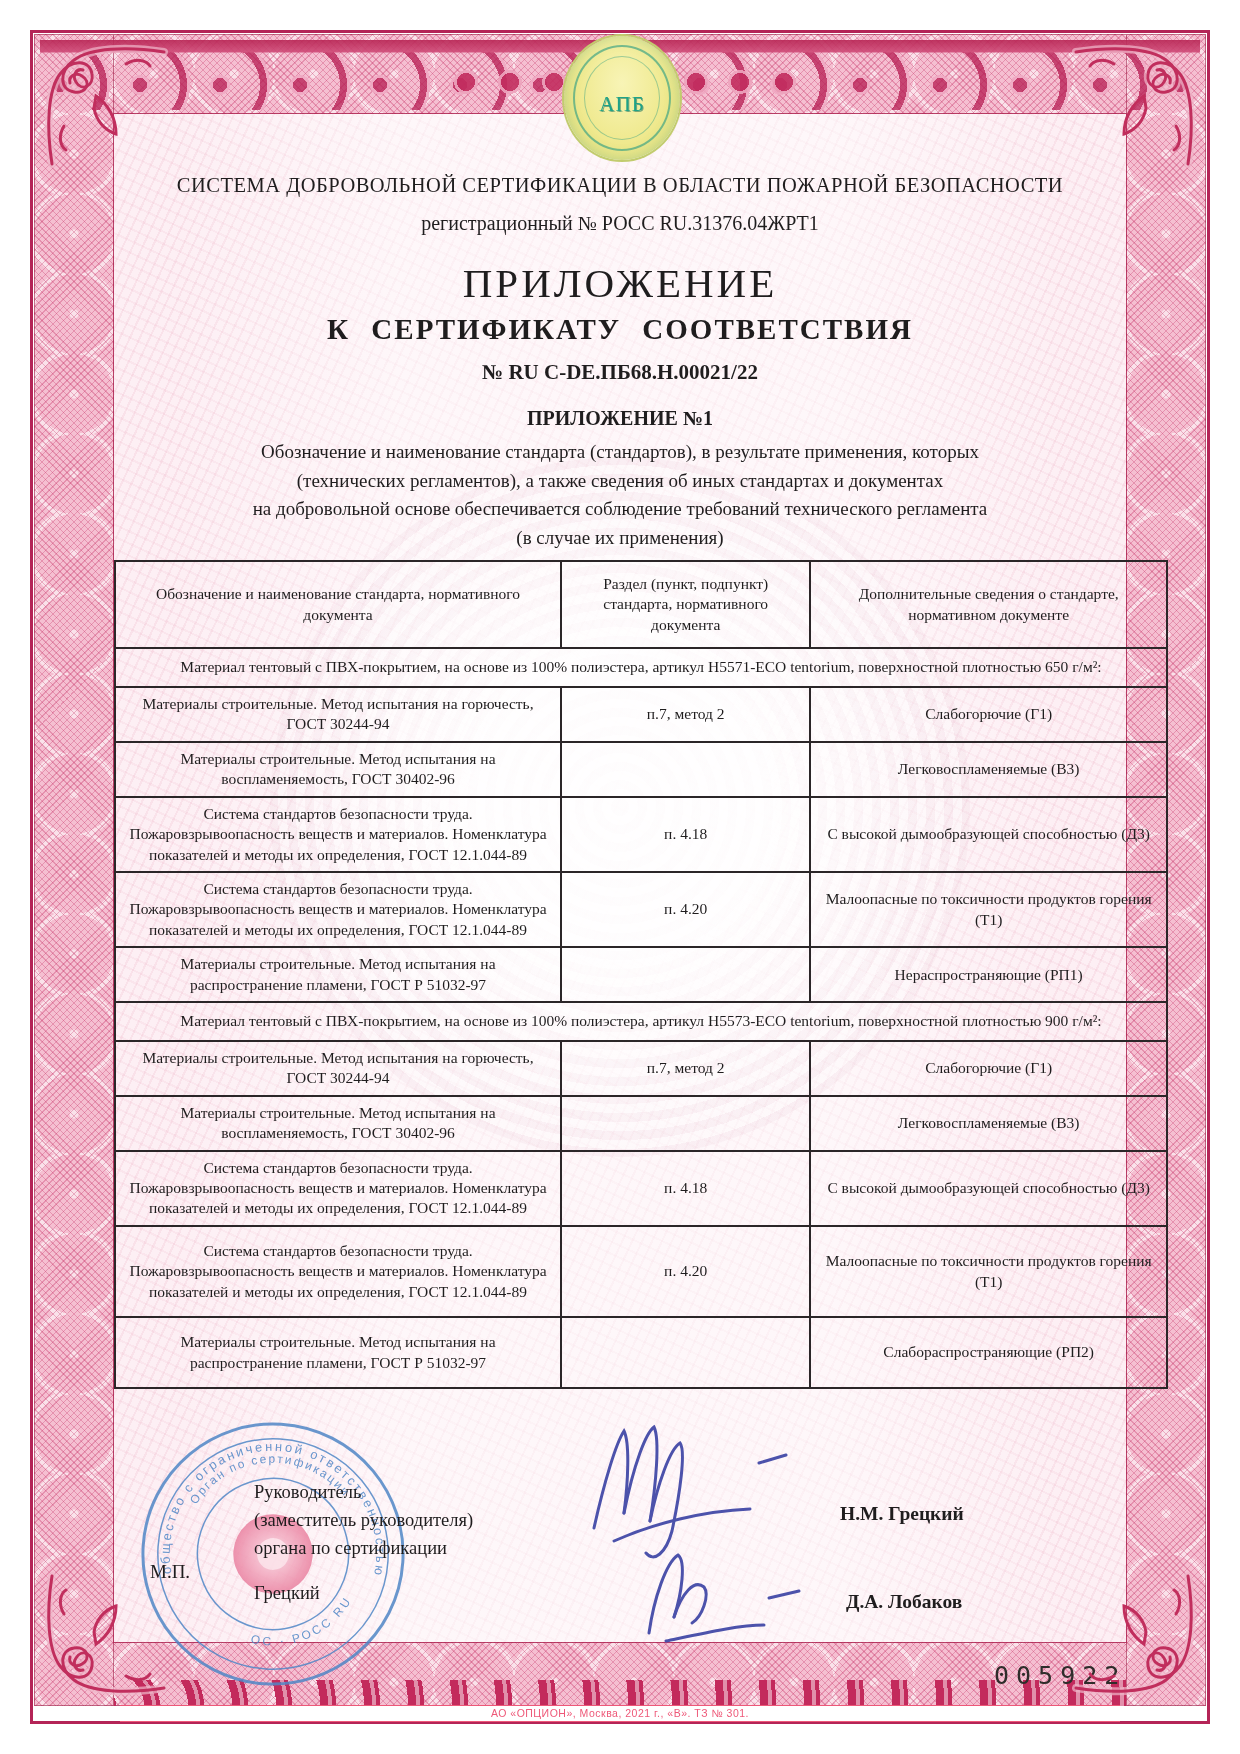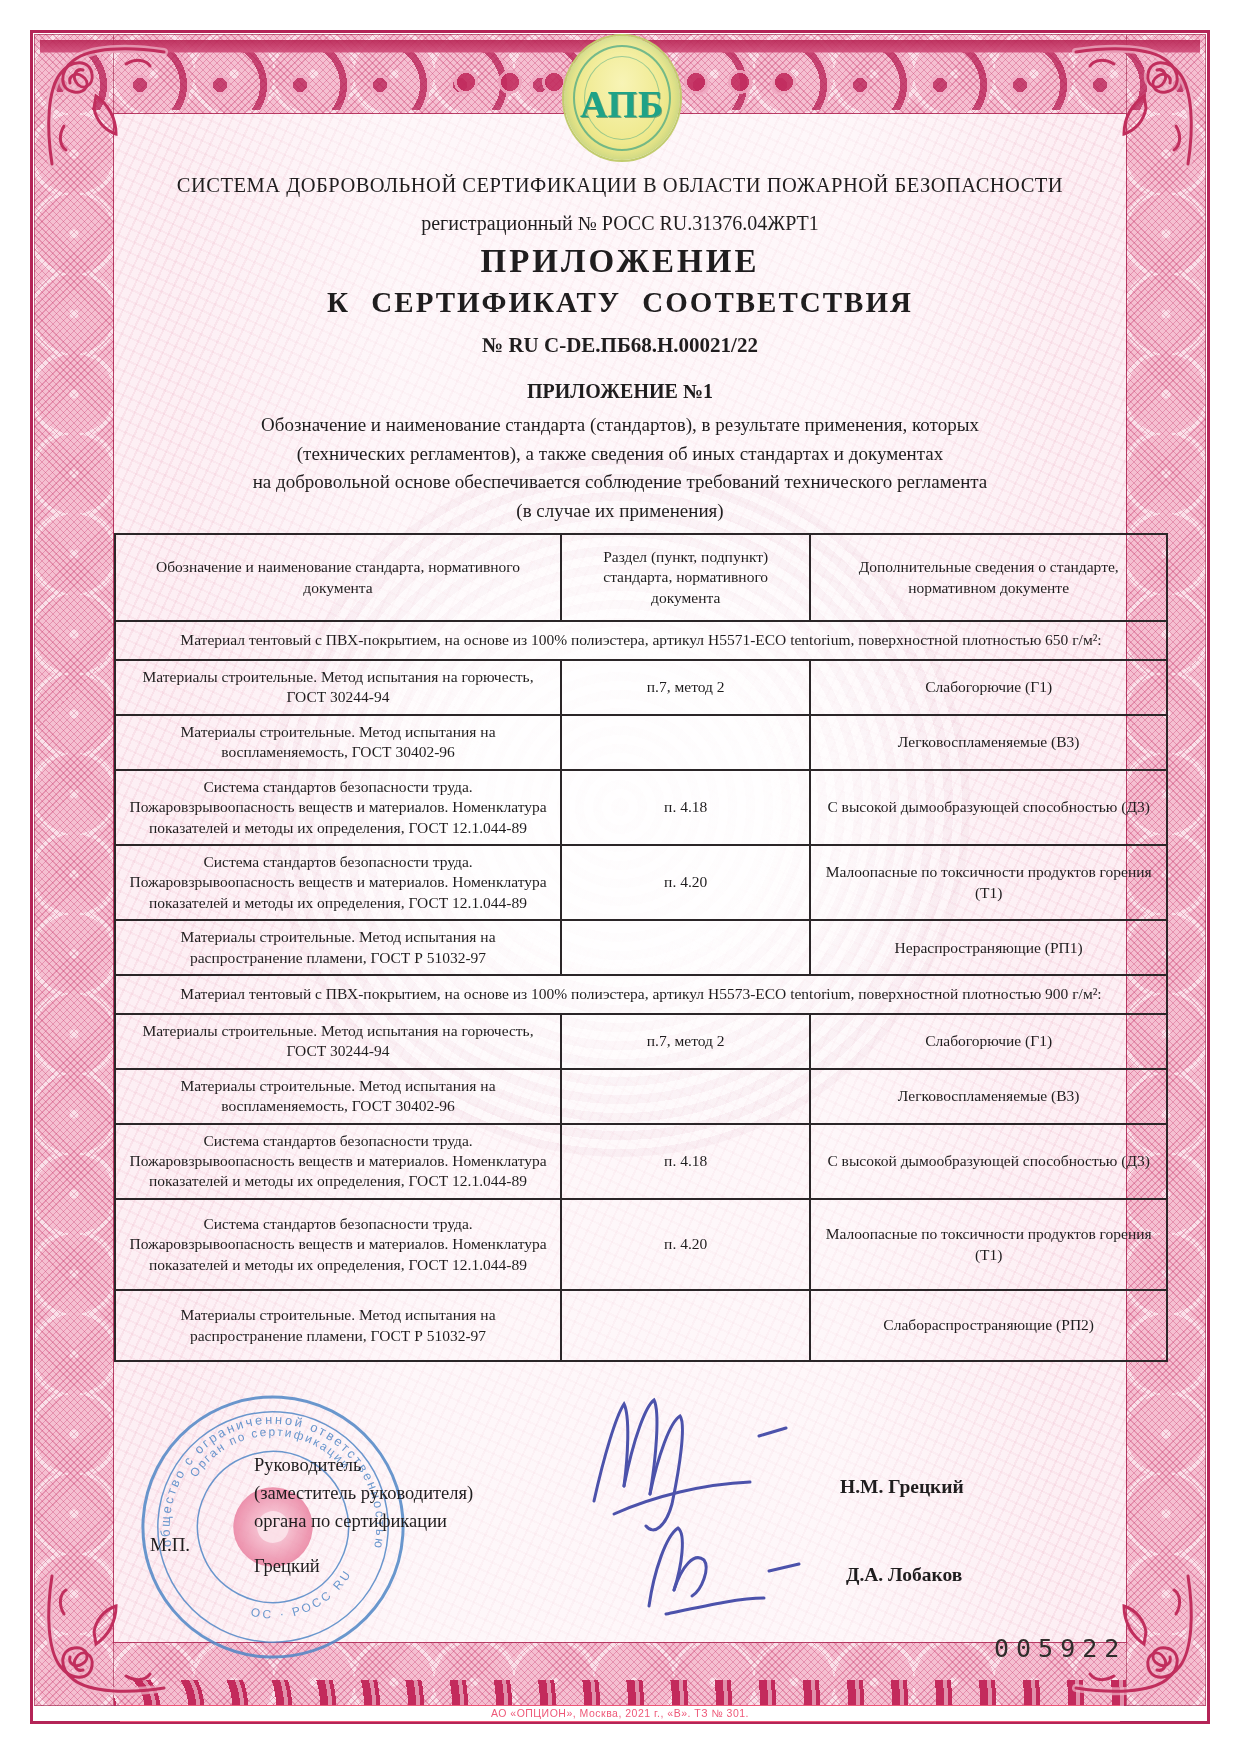--- a/index.html
+++ b/index.html
@@ -34,21 +34,21 @@
   .corner.tr{right:38px;top:38px;transform:scaleX(-1);}
   .corner.bl{left:38px;bottom:52px;transform:scaleY(-1);}
   .corner.br{right:38px;bottom:52px;transform:scale(-1,-1);}
 
   
   .emblem{position:absolute;left:564px;top:36px;width:116px;height:124px;z-index:4;border-radius:50%;
     background:radial-gradient(ellipse at 50% 38%,#f8f4b6 0%,#efe98e 55%,#dfdc72 100%);
     box-shadow:0 0 0 2px #c2cc6e, inset 0 0 14px rgba(90,170,140,.35);display:flex;align-items:center;justify-content:center;}
   .emblem .ring{position:absolute;inset:9px;border:2px solid rgba(52,160,130,.65);border-radius:50%;}
   .emblem .ring2{position:absolute;inset:20px;border:1px solid rgba(52,160,130,.45);border-radius:50%;}
-  .emblem .apb{font-weight:bold;font-size:38px;letter-spacing:1px;color:#1fa287;
+  .emblem .apb{font-weight:normal;font-size:21px;letter-spacing:1px;color:#1fa287;
     text-shadow:1px 1px 0 rgba(20,110,90,.55);transform:translateY(6px);}
   .wing{position:absolute;top:52px;width:120px;height:60px;z-index:3;opacity:.9;
     background:repeating-radial-gradient(circle at 18px 30px, #c22c5e 0 9px, #eda4bd 9px 12px, rgba(237,164,189,0) 12px 40px);
     background-size:44px 60px;}
   .wing-l{left:448px;} .wing-r{left:678px;}
 
   
   .inner-bg{position:absolute;left:114px;right:114px;top:114px;bottom:112px;
     background-image:
       linear-gradient(90deg, rgba(255,255,255,0) 6%, rgba(255,255,255,.5) 28%, rgba(255,255,255,.5) 72%, rgba(255,255,255,0) 94%),
@@ -59,21 +59,21 @@
     border-radius:50%;
     background:
       radial-gradient(circle, rgba(255,255,255,.85) 0 30%, rgba(255,255,255,0) 72%),
       repeating-radial-gradient(circle, rgba(185,100,140,.055) 0 9px, rgba(255,255,255,.22) 9px 18px);}
 
   
   .content{position:absolute;left:114px;top:114px;width:1012px;z-index:2;}
   .t-center{text-align:center;}
   .sys-line{margin-top:60px;font-size:20.5px;letter-spacing:.5px;}
   .reg-line{margin-top:15px;font-size:20px;}
-  .doc-title1{margin-top:8px;font-size:33px;font-weight:bold;letter-spacing:3px;}
+  .doc-title1{margin-top:24px;font-size:41px;font-weight:normal;letter-spacing:3px;}
   .doc-title2{margin-top:6px;font-size:29px;font-weight:bold;letter-spacing:2px;word-spacing:12px;}
   .cert-no{margin-top:14px;font-size:21px;font-weight:bold;}
   .app-title{margin-top:22px;font-size:20px;font-weight:bold;}
   .intro{margin-top:8px;font-size:19px;font-weight:normal;line-height:1.5;}
 
   table.std{width:1054px;margin:8px auto 0;border-collapse:collapse;font-size:15.5px;line-height:1.32;}
   table.std td,table.std th{border:2px solid #2b2628;text-align:center;vertical-align:middle;
     padding:6px 10px;font-weight:normal;background:transparent;}
   table.std th{padding:12px 8px;font-size:15.5px;}
   col.c1{width:42.4%;} col.c2{width:23.7%;} col.c3{width:33.9%;}

